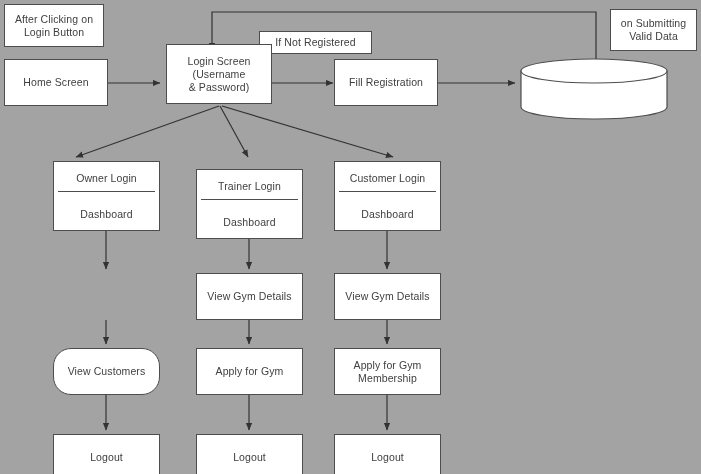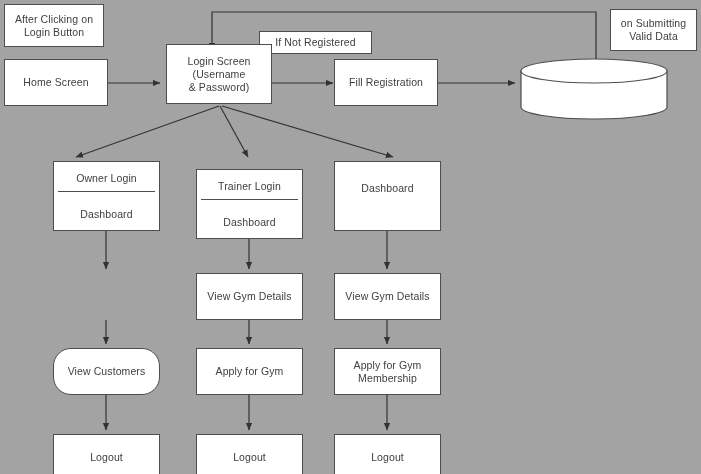--- a/index.html
+++ b/index.html
@@ -162,20 +162,23 @@
 
   <div class="node" style="left:196px; top:348px; width:107px; height:47px;">
     <span class="txt">Apply for Gym</span>
   </div>
 
   <div class="node" style="left:196px; top:434px; width:107px; height:47px;">
     <span class="txt">Logout</span>
   </div>
 
   <div class="node split" style="left:334px; top:161px; width:107px; height:70px;">
+    <div class="hdr">
+      <span class="txt">Customer Login</span>
+    </div>
     <div class="bdy" style="height:44px;">
       <span class="txt">Dashboard</span>
     </div>
   </div>
 
   <div class="node" style="left:334px; top:273px; width:107px; height:47px;">
     <span class="txt">View Gym Details</span>
   </div>
 
   <div class="node" style="left:334px; top:348px; width:107px; height:47px;">

